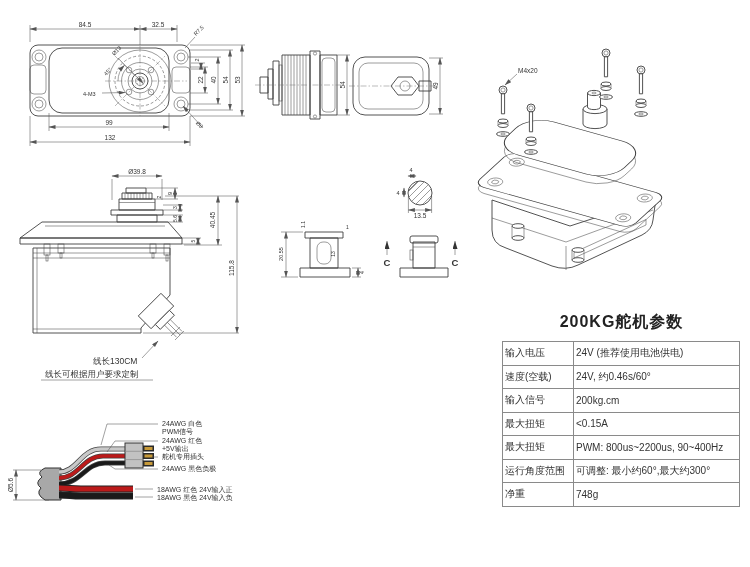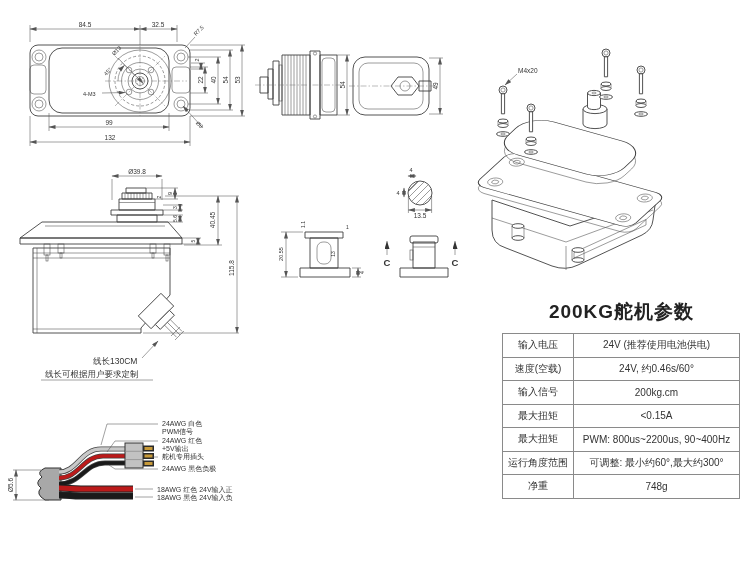--- a/index.html
+++ b/index.html
@@ -9,24 +9,24 @@
   svg text{font-family:"Liberation Sans","DejaVu Sans",sans-serif;fill:#333;}
   .ol{stroke:#3f3f3f;stroke-width:0.9;fill:none;stroke-linejoin:round;}
   .olf{stroke:#3f3f3f;stroke-width:0.9;fill:#fff;stroke-linejoin:round;}
   .ol2{stroke:#4a4a4a;stroke-width:0.55;fill:none;}
   .dl{stroke:#555;stroke-width:0.55;fill:none;}
   .cl{stroke:#777;stroke-width:0.5;fill:none;stroke-dasharray:6 2 1.5 2;}
   .dsh{stroke:#555;stroke-width:0.6;fill:none;stroke-dasharray:3 2;}
   .t5{font-size:5px;} .t55{font-size:5.5px;} .t6{font-size:6.5px;}
   .t7{font-size:7px;} .t85{font-size:8.5px;} .t9{font-size:9.5px;font-weight:bold;}
   #spec-panel{position:absolute;left:500px;top:297px;width:243px;}
-  #spec-title{text-align:center;font-size:19px;font-weight:700;color:#222;
-              letter-spacing:1px;padding:2px 0 8px 0;}
+  #spec-title{text-align:center;font-size:16px;font-weight:700;color:#222;
+              letter-spacing:1px;padding:2px 0 8px 0;margin-top:13px;}
   #spec-table{border-collapse:collapse;width:238px;margin-left:2px;}
-  #spec-table td{border:1px solid #8a8a8a;height:22.5px;text-align:center;
+  #spec-table td{border:1px solid #8a8a8a;height:22.5px;
                  font-size:10px;color:#333;padding:0 2px;}
   #spec-table td.lab{width:66px;}
 </style>
 </head>
 <body>
 
 <div id="page">
 
   <svg style="left:15px;top:12px" width="245" height="155" viewBox="0 0 245 155">
     <defs>

